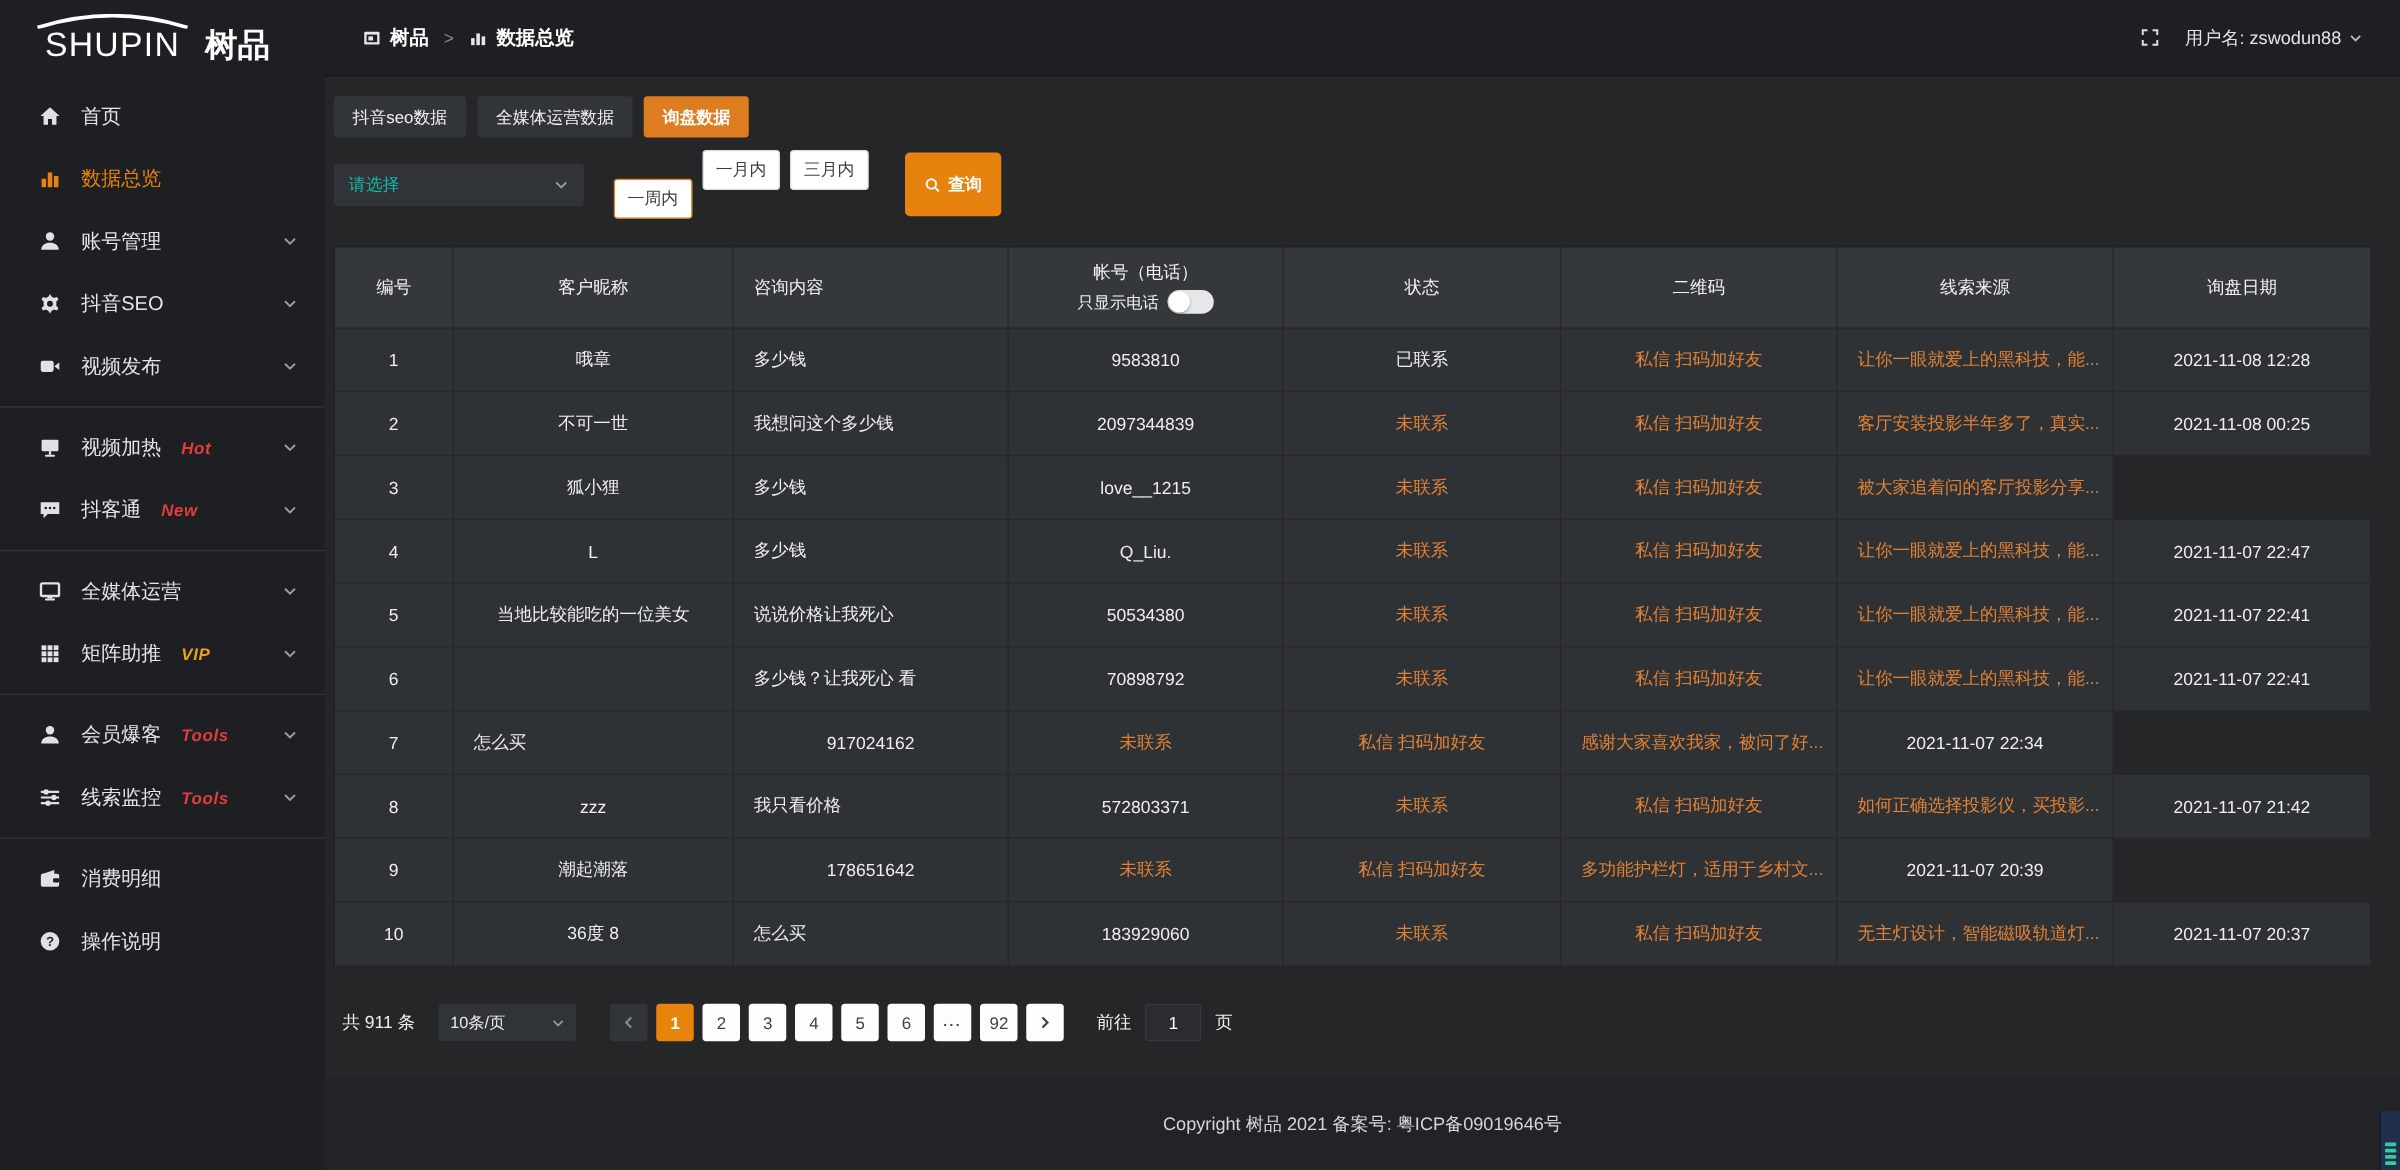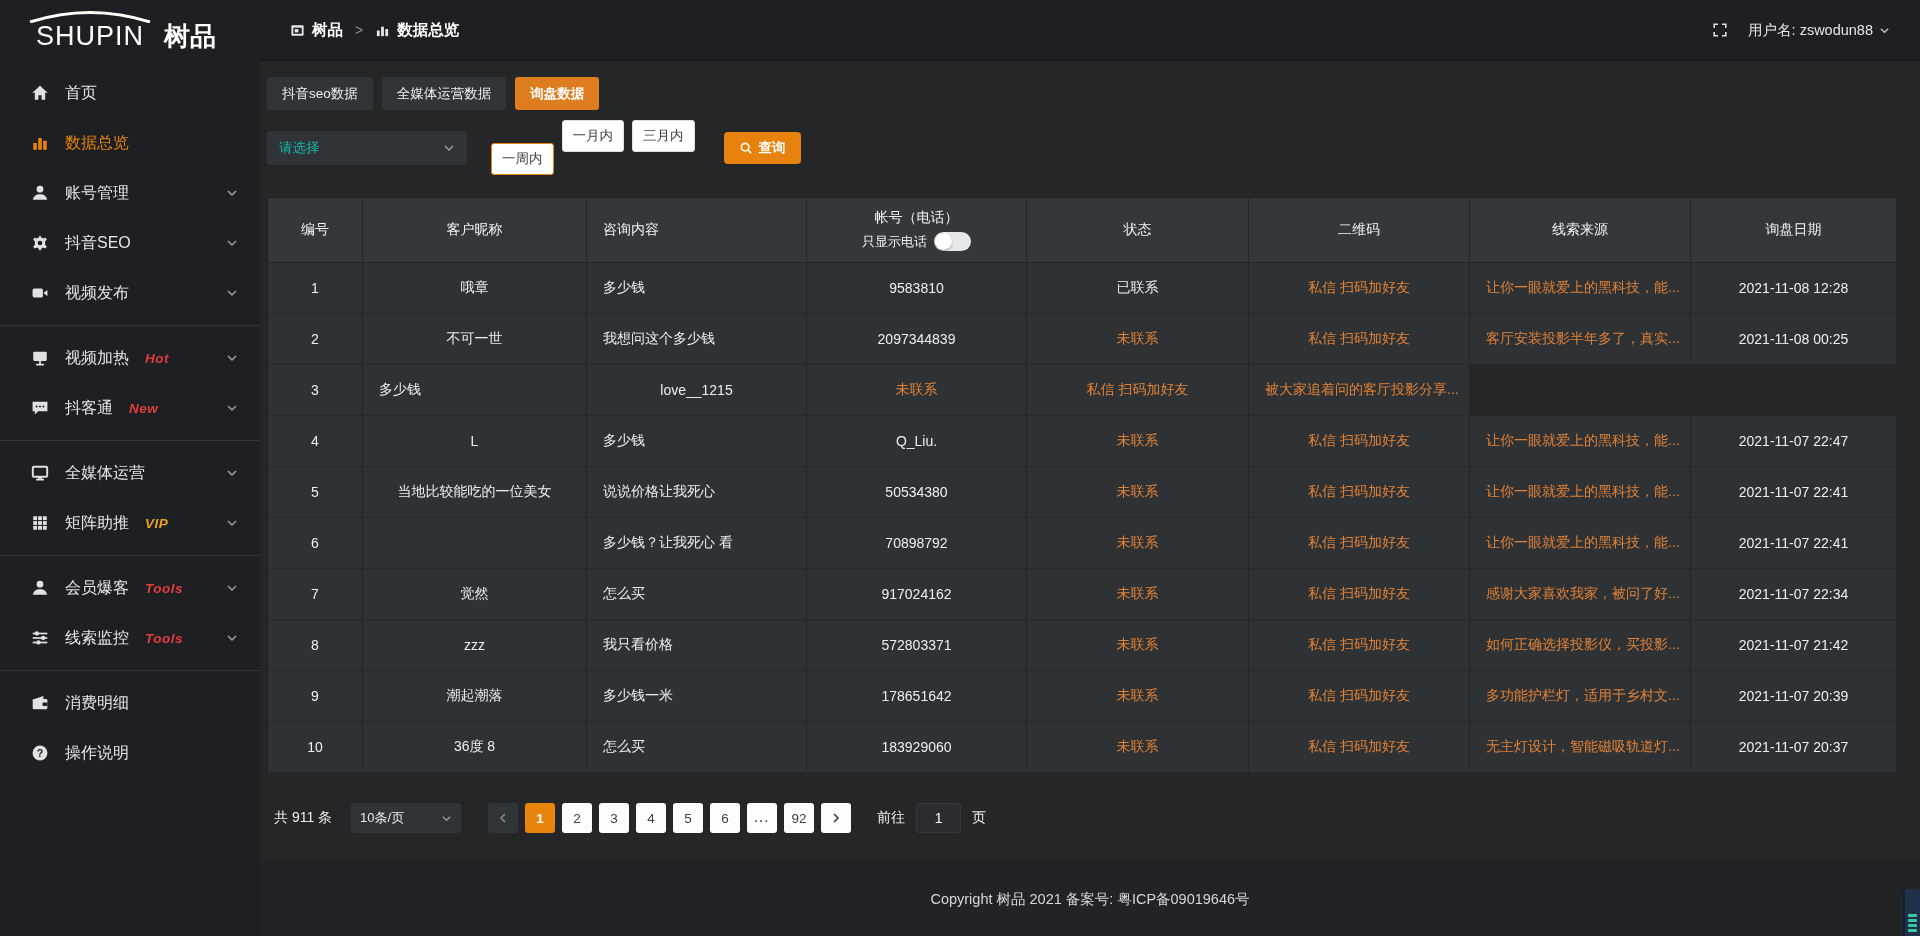--- a/index.html
+++ b/index.html
@@ -39,21 +39,21 @@
   .tabs { display:flex; gap:9px; }
   .tab { height:33px; padding:0 15px; display:flex; align-items:center; background:#323538; color:#f0f1f2; font-size:13.5px; border-radius:3px; cursor:pointer; }
   .tab.active { background:#de7d1f; color:#fff; font-weight:bold; }
 
   .filters { display:flex; align-items:center; margin-top:10px; }
   .select { width:200px; height:34px; background:#303338; border-radius:3px; display:flex; align-items:center; padding:0 12px; color:#14b8a6; font-size:13.5px; cursor:pointer; }
   .select .chev { margin-left:auto; color:#979a9e; display:flex; }
   .range-group { display:flex; gap:8px; margin-left:24px; }
   .range-btn { height:32px; min-width:56px; padding:0 10px; background:#fff; border:1px solid #dcdfe4; border-radius:3px; color:#3b3e43; font-size:13.5px; display:flex; align-items:center; justify-content:center; cursor:pointer; }
   .range-btn.selected { border:1px solid #e8820e;margin-top:23px; }
-  .search-btn { margin-left:29px; height:32px; padding:0 15px; background:#e8820e; color:#fff; border-radius:4px; font-size:13.5px; font-weight:bold; display:flex; align-items:center; gap:6px; cursor:pointer; }
+  .search-btn { margin-left:29px; height:51px; padding:0 15px; background:#e8820e; color:#fff; border-radius:4px; font-size:13.5px; font-weight:bold; display:flex; align-items:center; gap:6px; cursor:pointer; }
 
   
   .table { margin-top:22px; border-left:1px solid #1e2022; border-top:1px solid #1e2022; }
   .thead, .tr { display:grid; grid-template-columns:95px 224px 220px 220px 222px 221px 221px 1fr; }
   .th { background:#35383b; height:65px; display:flex; flex-direction:column; align-items:center; justify-content:center; color:#f1f2f3; font-size:14px; border-right:1px solid #242628; border-bottom:1px solid #242628; gap:5px; }
   .th.left { align-items:flex-start; padding-left:16px; }
   .th-line2 { display:flex; align-items:center; font-size:13px; color:#eef0f1; }
   .toggle { width:37px; height:19px; background:#e6e7e9; border-radius:10px; margin-left:7px; position:relative; cursor:pointer; }
   .toggle .knob { position:absolute; left:1px; top:1px; width:17px; height:17px; border-radius:50%; background:#fff; box-shadow:0 1px 2px rgba(0,0,0,.35); }
   .td { background:#2f3235; height:51px; display:flex; align-items:center; justify-content:center; color:#edeff1; font-size:14px; border-right:1px solid #242628; border-bottom:1px solid #27292c; overflow:hidden; white-space:nowrap; }
@@ -420,20 +420,21 @@
             <div class="td">不可一世</div>
             <div class="td left">我想问这个多少钱</div>
             <div class="td">2097344839</div>
             <div class="td  orange">未联系</div>
             <div class="td orange linkcell">私信 扫码加好友</div>
             <div class="td left orange linkcell">客厅安装投影半年多了，真实...</div>
             <div class="td">2021-11-08 00:25</div>
           </div>
           <div class="tr">
             <div class="td">3</div>
+            <div class="td">狐小狸</div>
             <div class="td left">多少钱</div>
             <div class="td">love__1215</div>
             <div class="td  orange">未联系</div>
             <div class="td orange linkcell">私信 扫码加好友</div>
             <div class="td left orange linkcell">被大家追着问的客厅投影分享...</div>
           </div>
           <div class="tr">
             <div class="td">4</div>
             <div class="td">L</div>
             <div class="td left">多少钱</div>
@@ -458,42 +459,40 @@
             <div class="td"></div>
             <div class="td left">多少钱？让我死心 看</div>
             <div class="td">70898792</div>
             <div class="td  orange">未联系</div>
             <div class="td orange linkcell">私信 扫码加好友</div>
             <div class="td left orange linkcell">让你一眼就爱上的黑科技，能...</div>
             <div class="td">2021-11-07 22:41</div>
           </div>
           <div class="tr">
             <div class="td">7</div>
-            <div class="td">觉然</div>
             <div class="td left">怎么买</div>
             <div class="td">917024162</div>
             <div class="td  orange">未联系</div>
             <div class="td orange linkcell">私信 扫码加好友</div>
             <div class="td left orange linkcell">感谢大家喜欢我家，被问了好...</div>
             <div class="td">2021-11-07 22:34</div>
           </div>
           <div class="tr">
             <div class="td">8</div>
             <div class="td">zzz</div>
             <div class="td left">我只看价格</div>
             <div class="td">572803371</div>
             <div class="td  orange">未联系</div>
             <div class="td orange linkcell">私信 扫码加好友</div>
             <div class="td left orange linkcell">如何正确选择投影仪，买投影...</div>
             <div class="td">2021-11-07 21:42</div>
           </div>
           <div class="tr">
             <div class="td">9</div>
             <div class="td">潮起潮落</div>
-            <div class="td left">多少钱一米</div>
             <div class="td">178651642</div>
             <div class="td  orange">未联系</div>
             <div class="td orange linkcell">私信 扫码加好友</div>
             <div class="td left orange linkcell">多功能护栏灯，适用于乡村文...</div>
             <div class="td">2021-11-07 20:39</div>
           </div>
           <div class="tr">
             <div class="td">10</div>
             <div class="td">36度 8</div>
             <div class="td left">怎么买</div>

